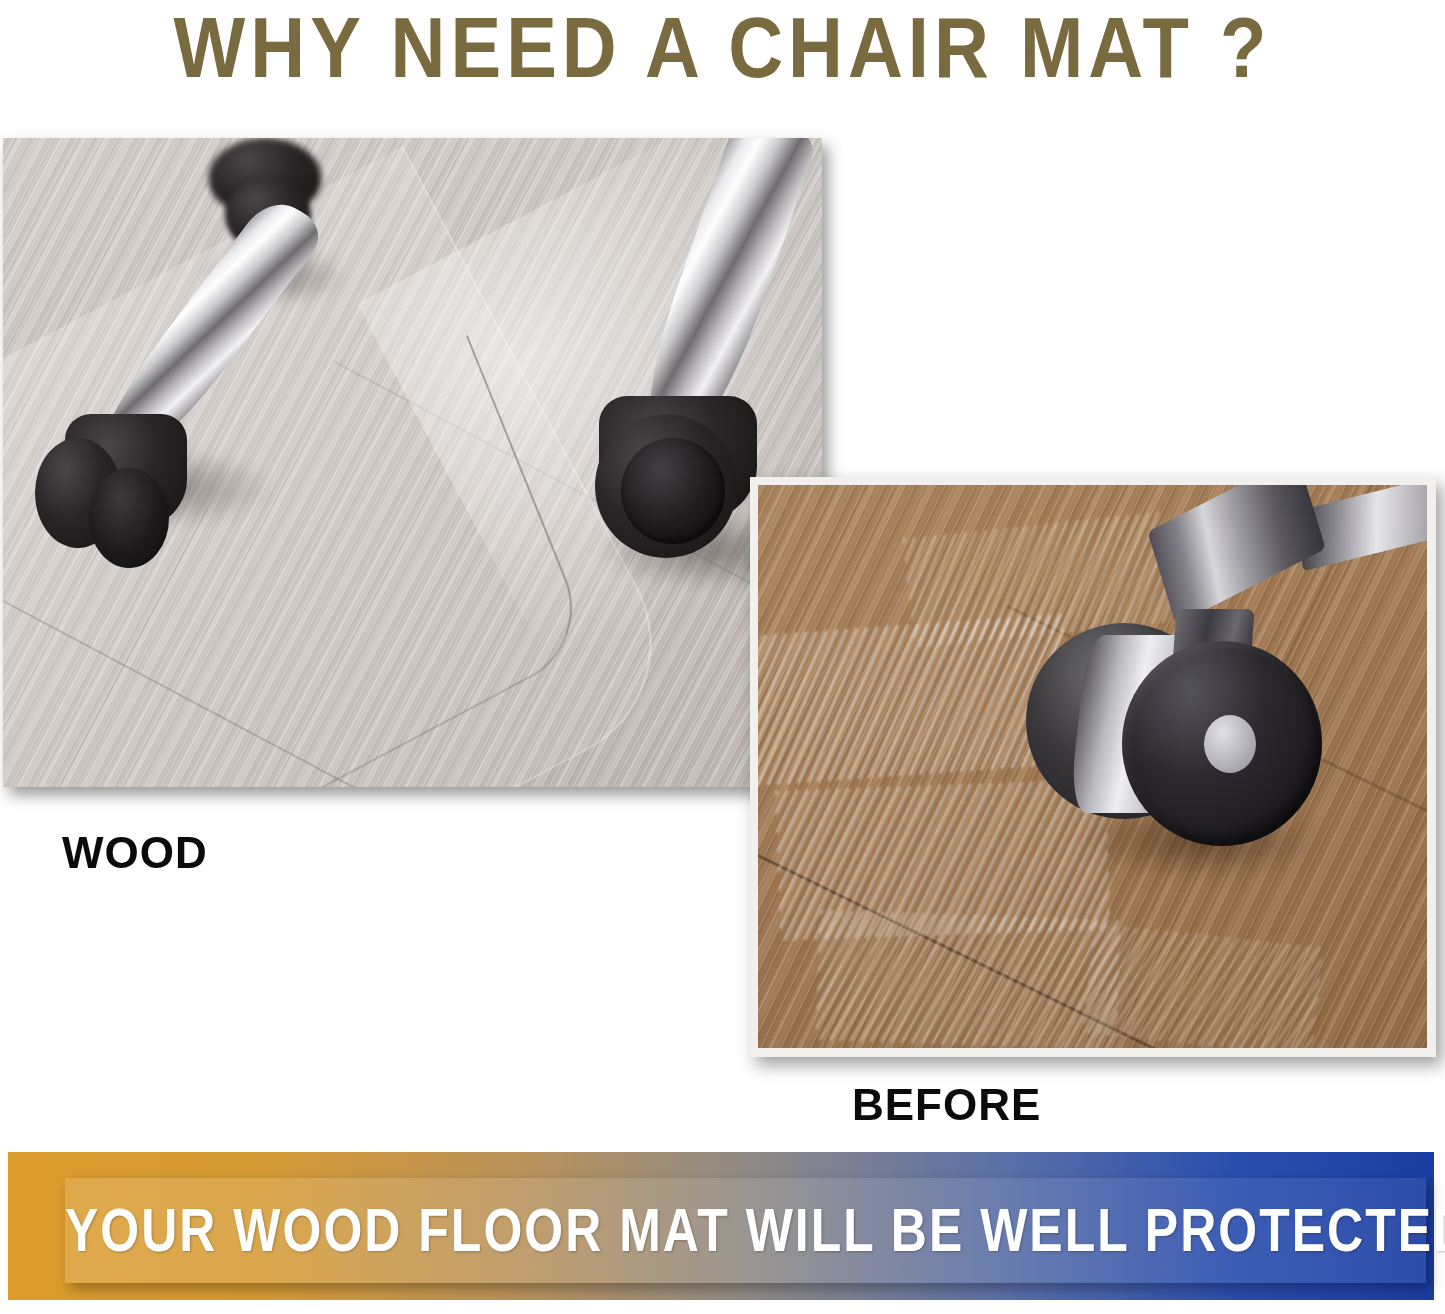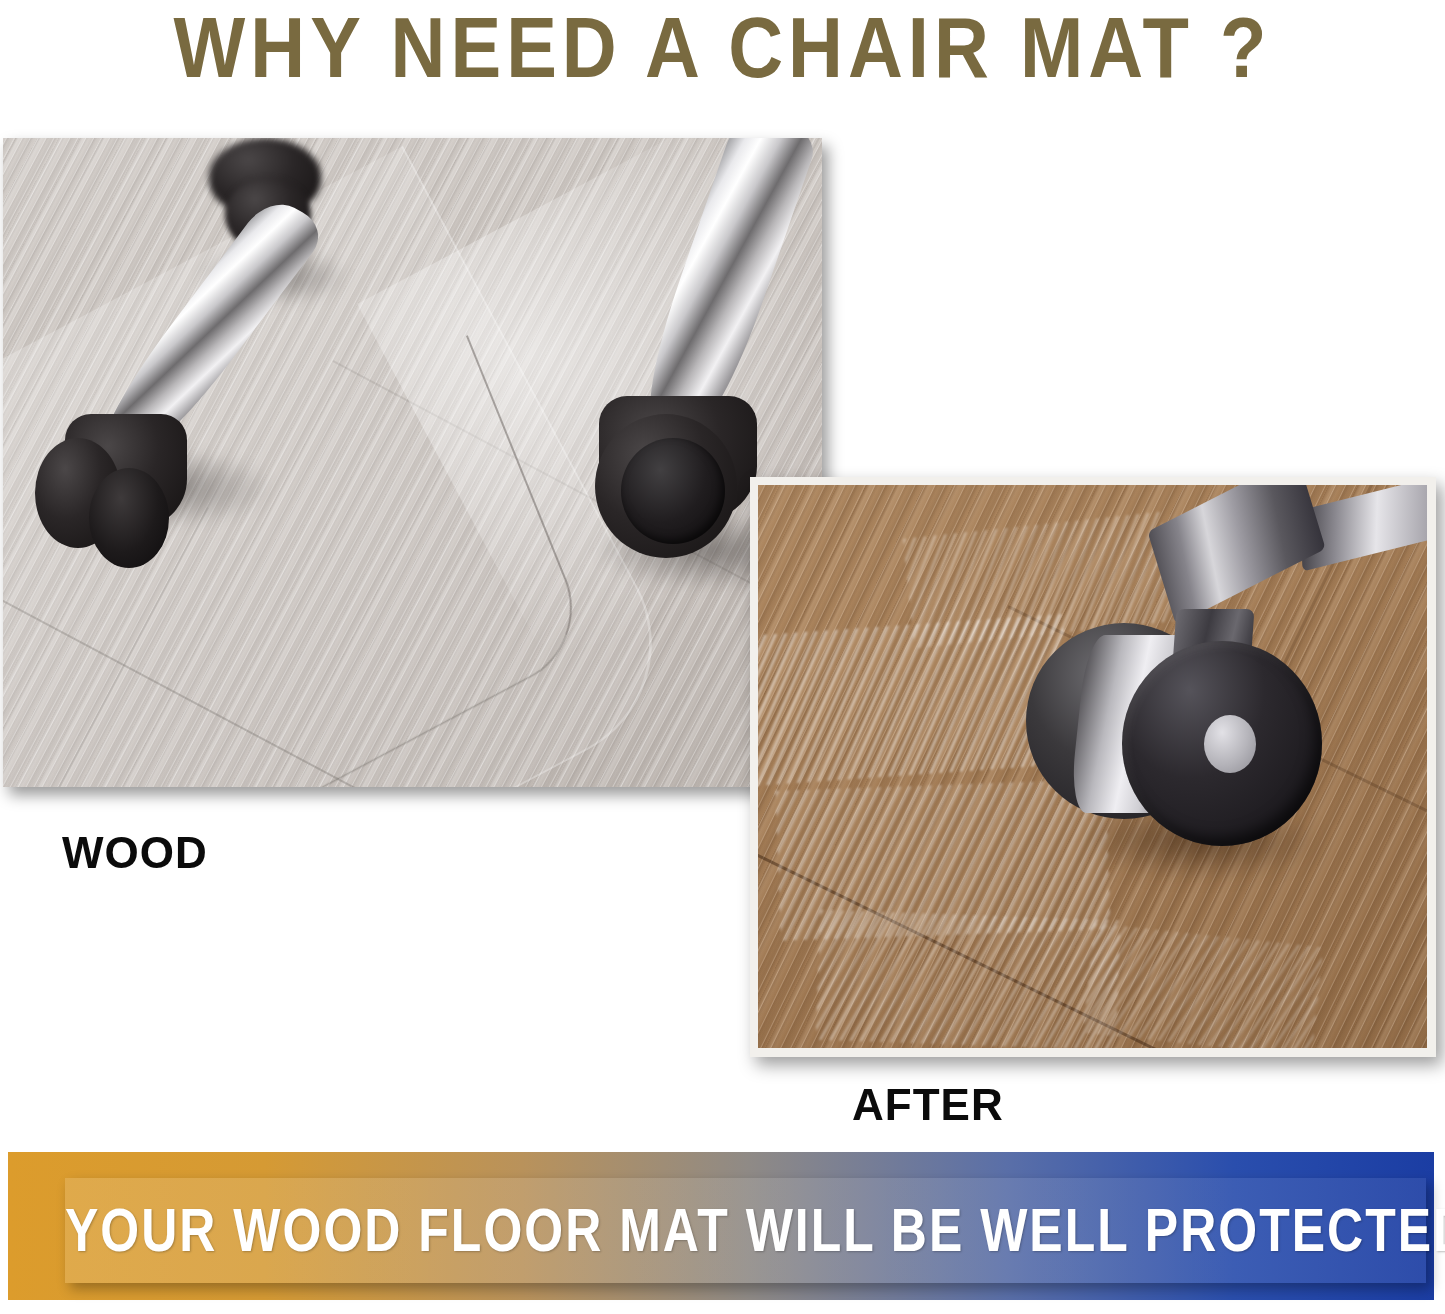--- a/index.html
+++ b/index.html
@@ -400,20 +400,20 @@
         <div class="bc-stem"></div>
         <div class="bc-tyre-back"></div>
         <div class="bc-hub-band"></div>
         <div class="bc-fork"></div>
         <div class="bc-tyre-front"></div>
         <div class="bc-cap"></div>
       </div>
     </div>
   </div>
 
-  <div id="label-before" class="photo-label">AFTER</div>
+  <div id="label-before" class="photo-label">BEFORE</div>
 </div>
 
 <div id="banner-outer">
   <div id="banner-inner">
     <div id="banner-text">YOUR WOOD FLOOR MAT WILL BE WELL PROTECTED</div>
   </div>
 </div>
 
 </body></html>

